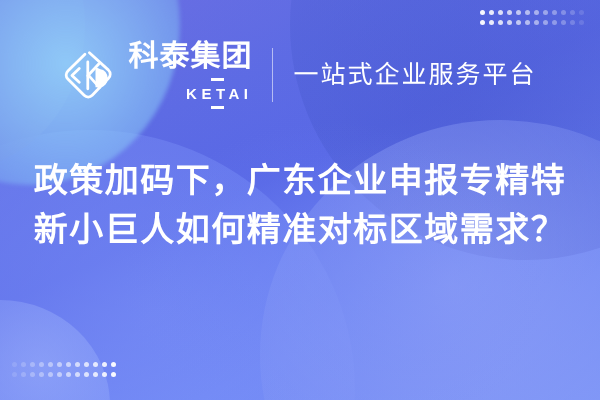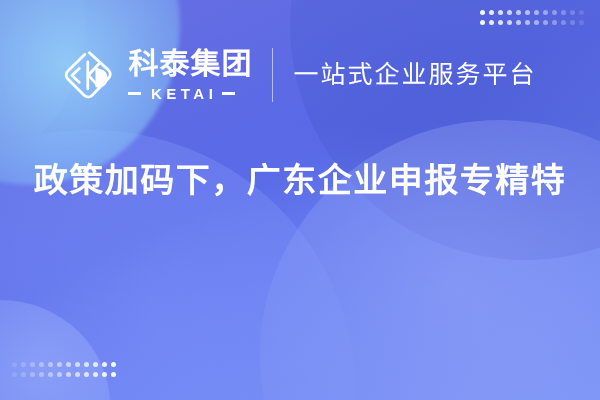--- a/index.html
+++ b/index.html
@@ -129,37 +129,38 @@
   }
   .logo-mark {
     width: 52px;
     height: 52px;
     flex: 0 0 auto;
     display: block;
   }
   .logo-words {
     display: flex;
     flex-direction: column;
-    align-items: flex-start;
+    align-items: flex-end;
     justify-content: center;
   }
   .logo-cn {
     font-size: 30px;
     font-weight: 700;
     color: #ffffff;
     letter-spacing: 1px;
     line-height: 1.02;
     white-space: nowrap;
     font-family: "DejaVu Sans", "Liberation Sans", sans-serif;
   }
   .logo-en-row {
     display: flex;
     align-items: center;
     gap: 5px;
     margin-top: 7px;
+    flex-direction: column;
   }
   .logo-rule {
     display: block;
     width: 13px;
     height: 3px;
     background: #ffffff;
   }
   .logo-en {
     font-size: 15px;
     font-weight: 700;
@@ -316,15 +317,16 @@
 
     <div class="divider"></div>
 
     <div class="tagline">
       <div class="tagline-main">一站式企业服务平台</div>
     </div>
   </div>
 
   <div class="headline">
     <div class="headline-line">政策加码下，广东企业申报专精特</div>
+    <div class="headline-line">新小巨人如何精准对标区域需求？</div>
   </div>
 
 </div>
 
 </body></html>

